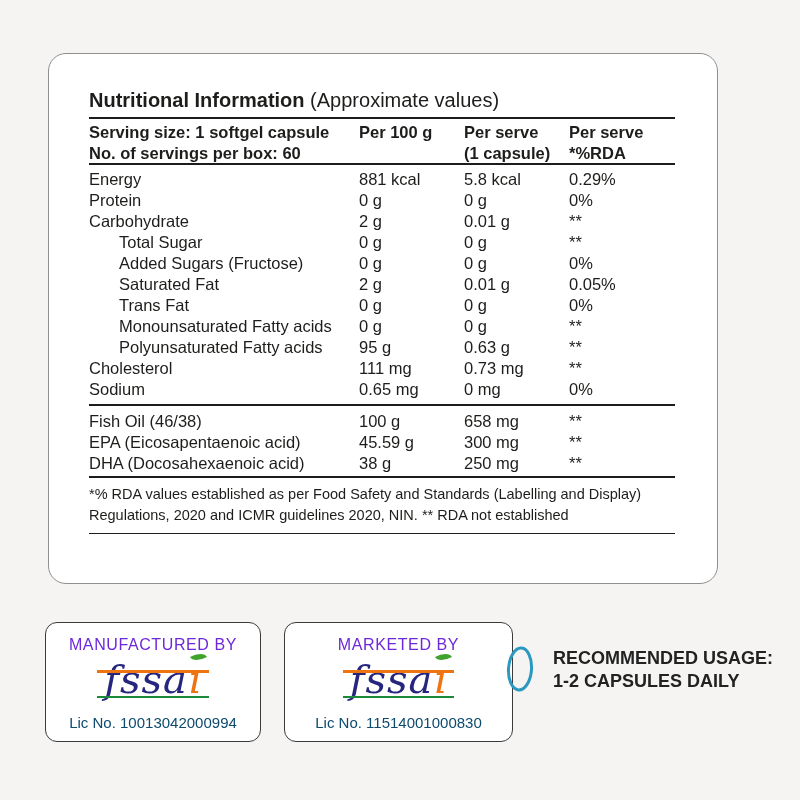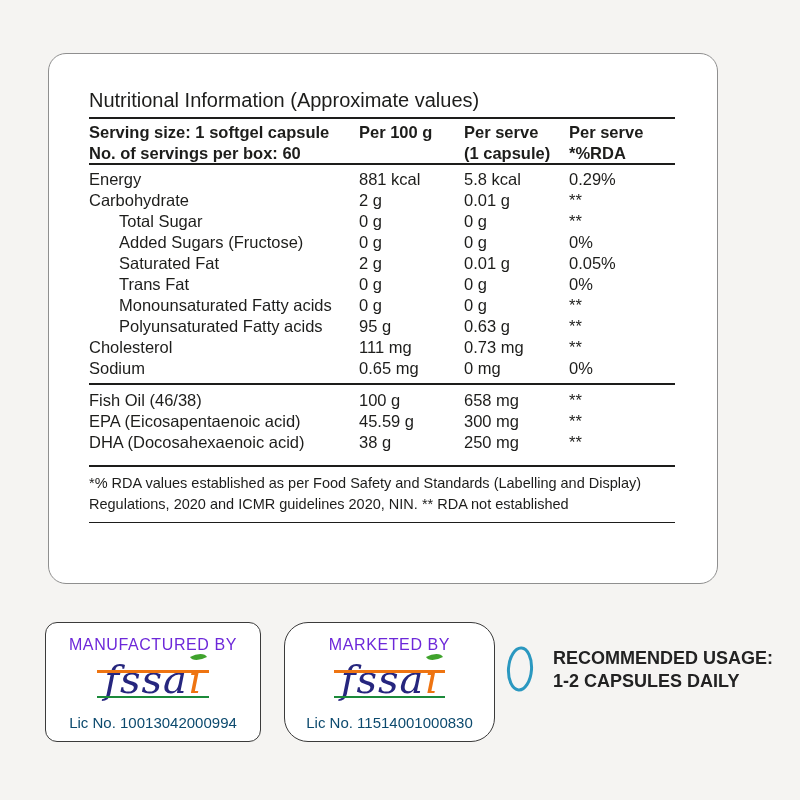--- a/index.html
+++ b/index.html
@@ -13,51 +13,51 @@
 
   
   .card {
     position:absolute; left:48px; top:53px; width:670px; height:531px;
     background:#FFFFFF;
     border:1.5px solid #8F8F8F;
     border-radius:18px;
     padding:34px 42px 0 40px;
   }
   .card-title { font-size:20px; line-height:24px; font-weight:normal; white-space:nowrap; }
-  .card-title .b { font-weight:normal; }
+  .card-title .b { font-weight:bold; }
   .rule-title { border-bottom:2px solid #1D1D1B; margin-top:5px; }
 
   table.ntable { width:100%; border-collapse:collapse; table-layout:fixed; }
   .ntable th, .ntable td { text-align:left; vertical-align:top; font-size:16.5px; }
   .ntable thead th {
     font-weight:bold; line-height:20.5px; padding:3px 0 0 0;
     border-bottom:2.5px solid #1D1D1B;
   }
   .ntable tbody td { line-height:21px; padding:0; }
   .ntable td.ind { padding-left:30px; }
   tbody.main tr:first-child td { padding-top:4px; }
   tbody.main tr:last-child td { padding-bottom:4px;margin-top:39px; }
   tbody.sect tr:first-child td { border-top:2px solid #1D1D1B; padding-top:5px; }
-  tbody.sect tr:last-child td { padding-bottom:12px; }
+  tbody.sect tr:last-child td { padding-bottom:2px; }
 
   .footnote {
     border-top:2px solid #1D1D1B;
     border-bottom:1.5px solid #1D1D1B;
     padding:6px 0 7px 0;
     font-size:14.5px; line-height:21px;
   }
 
   
   .badge {
     position:absolute; top:622px; height:120px;
     background:#FFFFFF; border:1.5px solid #3B3B3B; border-radius:12px;
     display:flex; flex-direction:column; align-items:center;
   }
   .badge-1 { left:45px; width:216px; }
-  .badge-2 { left:284px; width:211px;border-radius:24px; }
+  .badge-2 { left:284px; width:229px; }
   .badge-heading { margin-top:13px; font-size:16px; letter-spacing:0.6px; color:#6d28d9; }
   .badge-lic { margin-top:12px; font-size:15px; color:#0c4a6e; }
 
   .fssai {
     position:relative; display:inline-block; margin-top:2px;
     font-family:"DejaVu Serif", serif; font-style:italic;
     font-size:40px; line-height:46px; letter-spacing:1px;
     color:#26267E; height:46px;
   }
   .fssai .i-letter { color:#EE7411; }
@@ -108,20 +108,26 @@
             <div>*%RDA</div>
           </th>
         </tr>
       </thead>
       <tbody class="main">
           <tr>
             <td class="lbl">Energy</td>
             <td>881 kcal</td>
             <td>5.8 kcal</td>
             <td>0.29%</td>
+          </tr>
+          <tr>
+            <td class="lbl">Protein</td>
+            <td>0 g</td>
+            <td>0 g</td>
+            <td>0%</td>
           </tr>
           <tr>
             <td class="lbl">Carbohydrate</td>
             <td>2 g</td>
             <td>0.01 g</td>
             <td>**</td>
           </tr>
           <tr>
             <td class="lbl ind">Total Sugar</td>
             <td>0 g</td>

